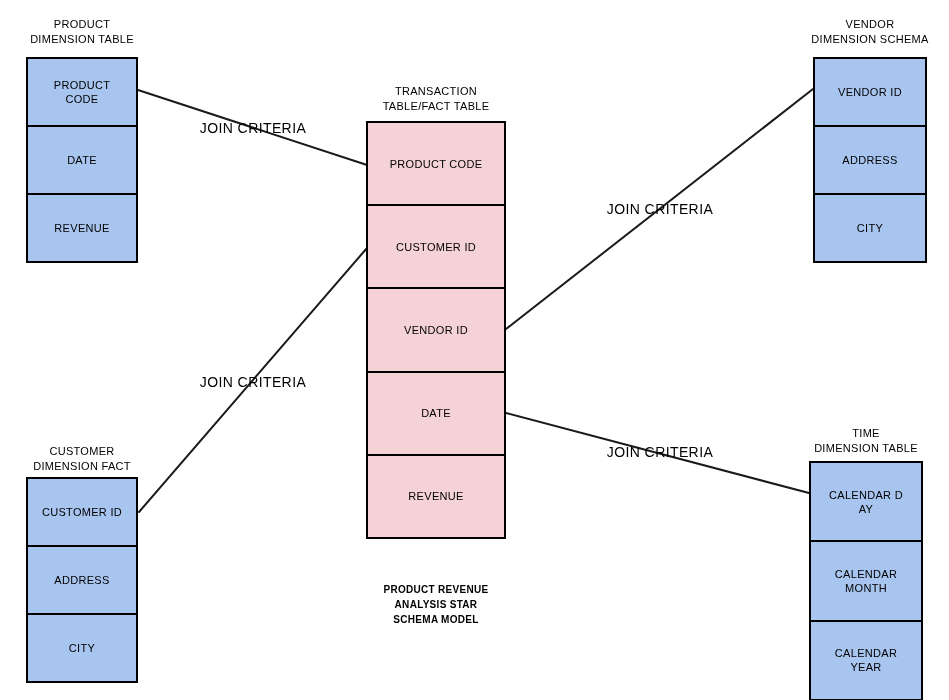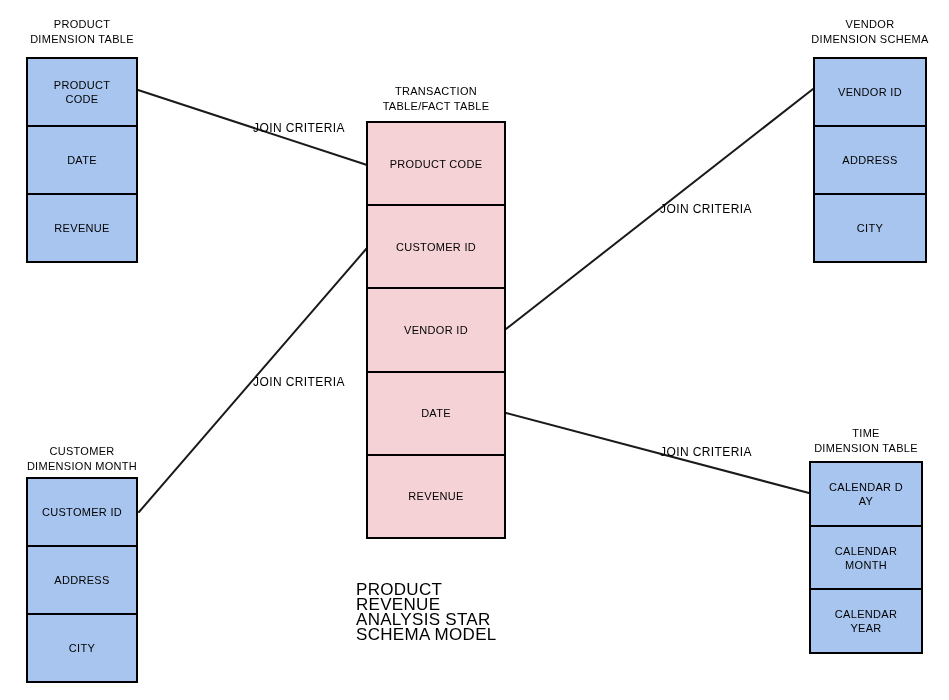--- a/index.html
+++ b/index.html
@@ -55,31 +55,30 @@
     position: absolute;
     text-align: center;
     white-space: pre-line;
     font-size: 11px;
     line-height: 15px;
     letter-spacing: 0.3px;
   }
   .join-label {
     position: absolute;
     transform: translate(-50%, -50%);
-    font-size: 12px;
+    font-size: 14px;
     letter-spacing: 0.4px;
     white-space: nowrap;
-    margin-left: 46px;
   }
   .caption {
     position: absolute;
-    text-align: left;
+    text-align: center;
     white-space: pre-line;
-    font-weight: normal;
-    font-size: 17px;
+    font-weight: bold;
+    font-size: 10px;
     line-height: 15px;
     letter-spacing: 0.3px;
   }
 </style>
 </head>
 <body>
 
 <div class="canvas">
 
   <svg class="lines-layer" viewBox="0 0 949 700" xmlns="http://www.w3.org/2000/svg">
@@ -92,21 +91,21 @@
   <div class="tbl-title" style="left:16px; top:17px; width:132px;">PRODUCT
 DIMENSION TABLE</div>
   <div class="tbl dim" style="left:26px; top:57px; width:112px; height:206px;">
     <div class="cell">PRODUCT
 CODE</div>
     <div class="cell">DATE</div>
     <div class="cell">REVENUE</div>
   </div>
 
   <div class="tbl-title" style="left:16px; top:444px; width:132px;">CUSTOMER
-DIMENSION MONTH</div>
+DIMENSION FACT</div>
   <div class="tbl dim" style="left:26px; top:477px; width:112px; height:206px;">
     <div class="cell">CUSTOMER ID</div>
     <div class="cell">ADDRESS</div>
     <div class="cell">CITY</div>
   </div>
 
   <div class="tbl-title" style="left:366px; top:84px; width:140px;">TRANSACTION
 TABLE/FACT TABLE</div>
   <div class="tbl fact" style="left:366px; top:121px; width:140px; height:418px;">
     <div class="cell">PRODUCT CODE</div>
@@ -119,21 +118,21 @@
   <div class="tbl-title" style="left:803px; top:17px; width:134px;">VENDOR
 DIMENSION SCHEMA</div>
   <div class="tbl dim" style="left:813px; top:57px; width:114px; height:206px;">
     <div class="cell">VENDOR ID</div>
     <div class="cell">ADDRESS</div>
     <div class="cell">CITY</div>
   </div>
 
   <div class="tbl-title" style="left:799px; top:426px; width:134px;">TIME
 DIMENSION TABLE</div>
-  <div class="tbl dim" style="left:809px; top:461px; width:114px; height:193px;justify-content:space-between;">
+  <div class="tbl dim" style="left:809px; top:461px; width:114px; height:240px;justify-content:space-between;">
     <div class="cell">CALENDAR D
 AY</div>
     <div class="cell">CALENDAR
 MONTH</div>
     <div class="cell">CALENDAR
 YEAR</div>
   </div>
 
   <div class="join-label" style="left:253px; top:128px;">JOIN CRITERIA</div>
   <div class="join-label" style="left:253px; top:382px;">JOIN CRITERIA</div>

